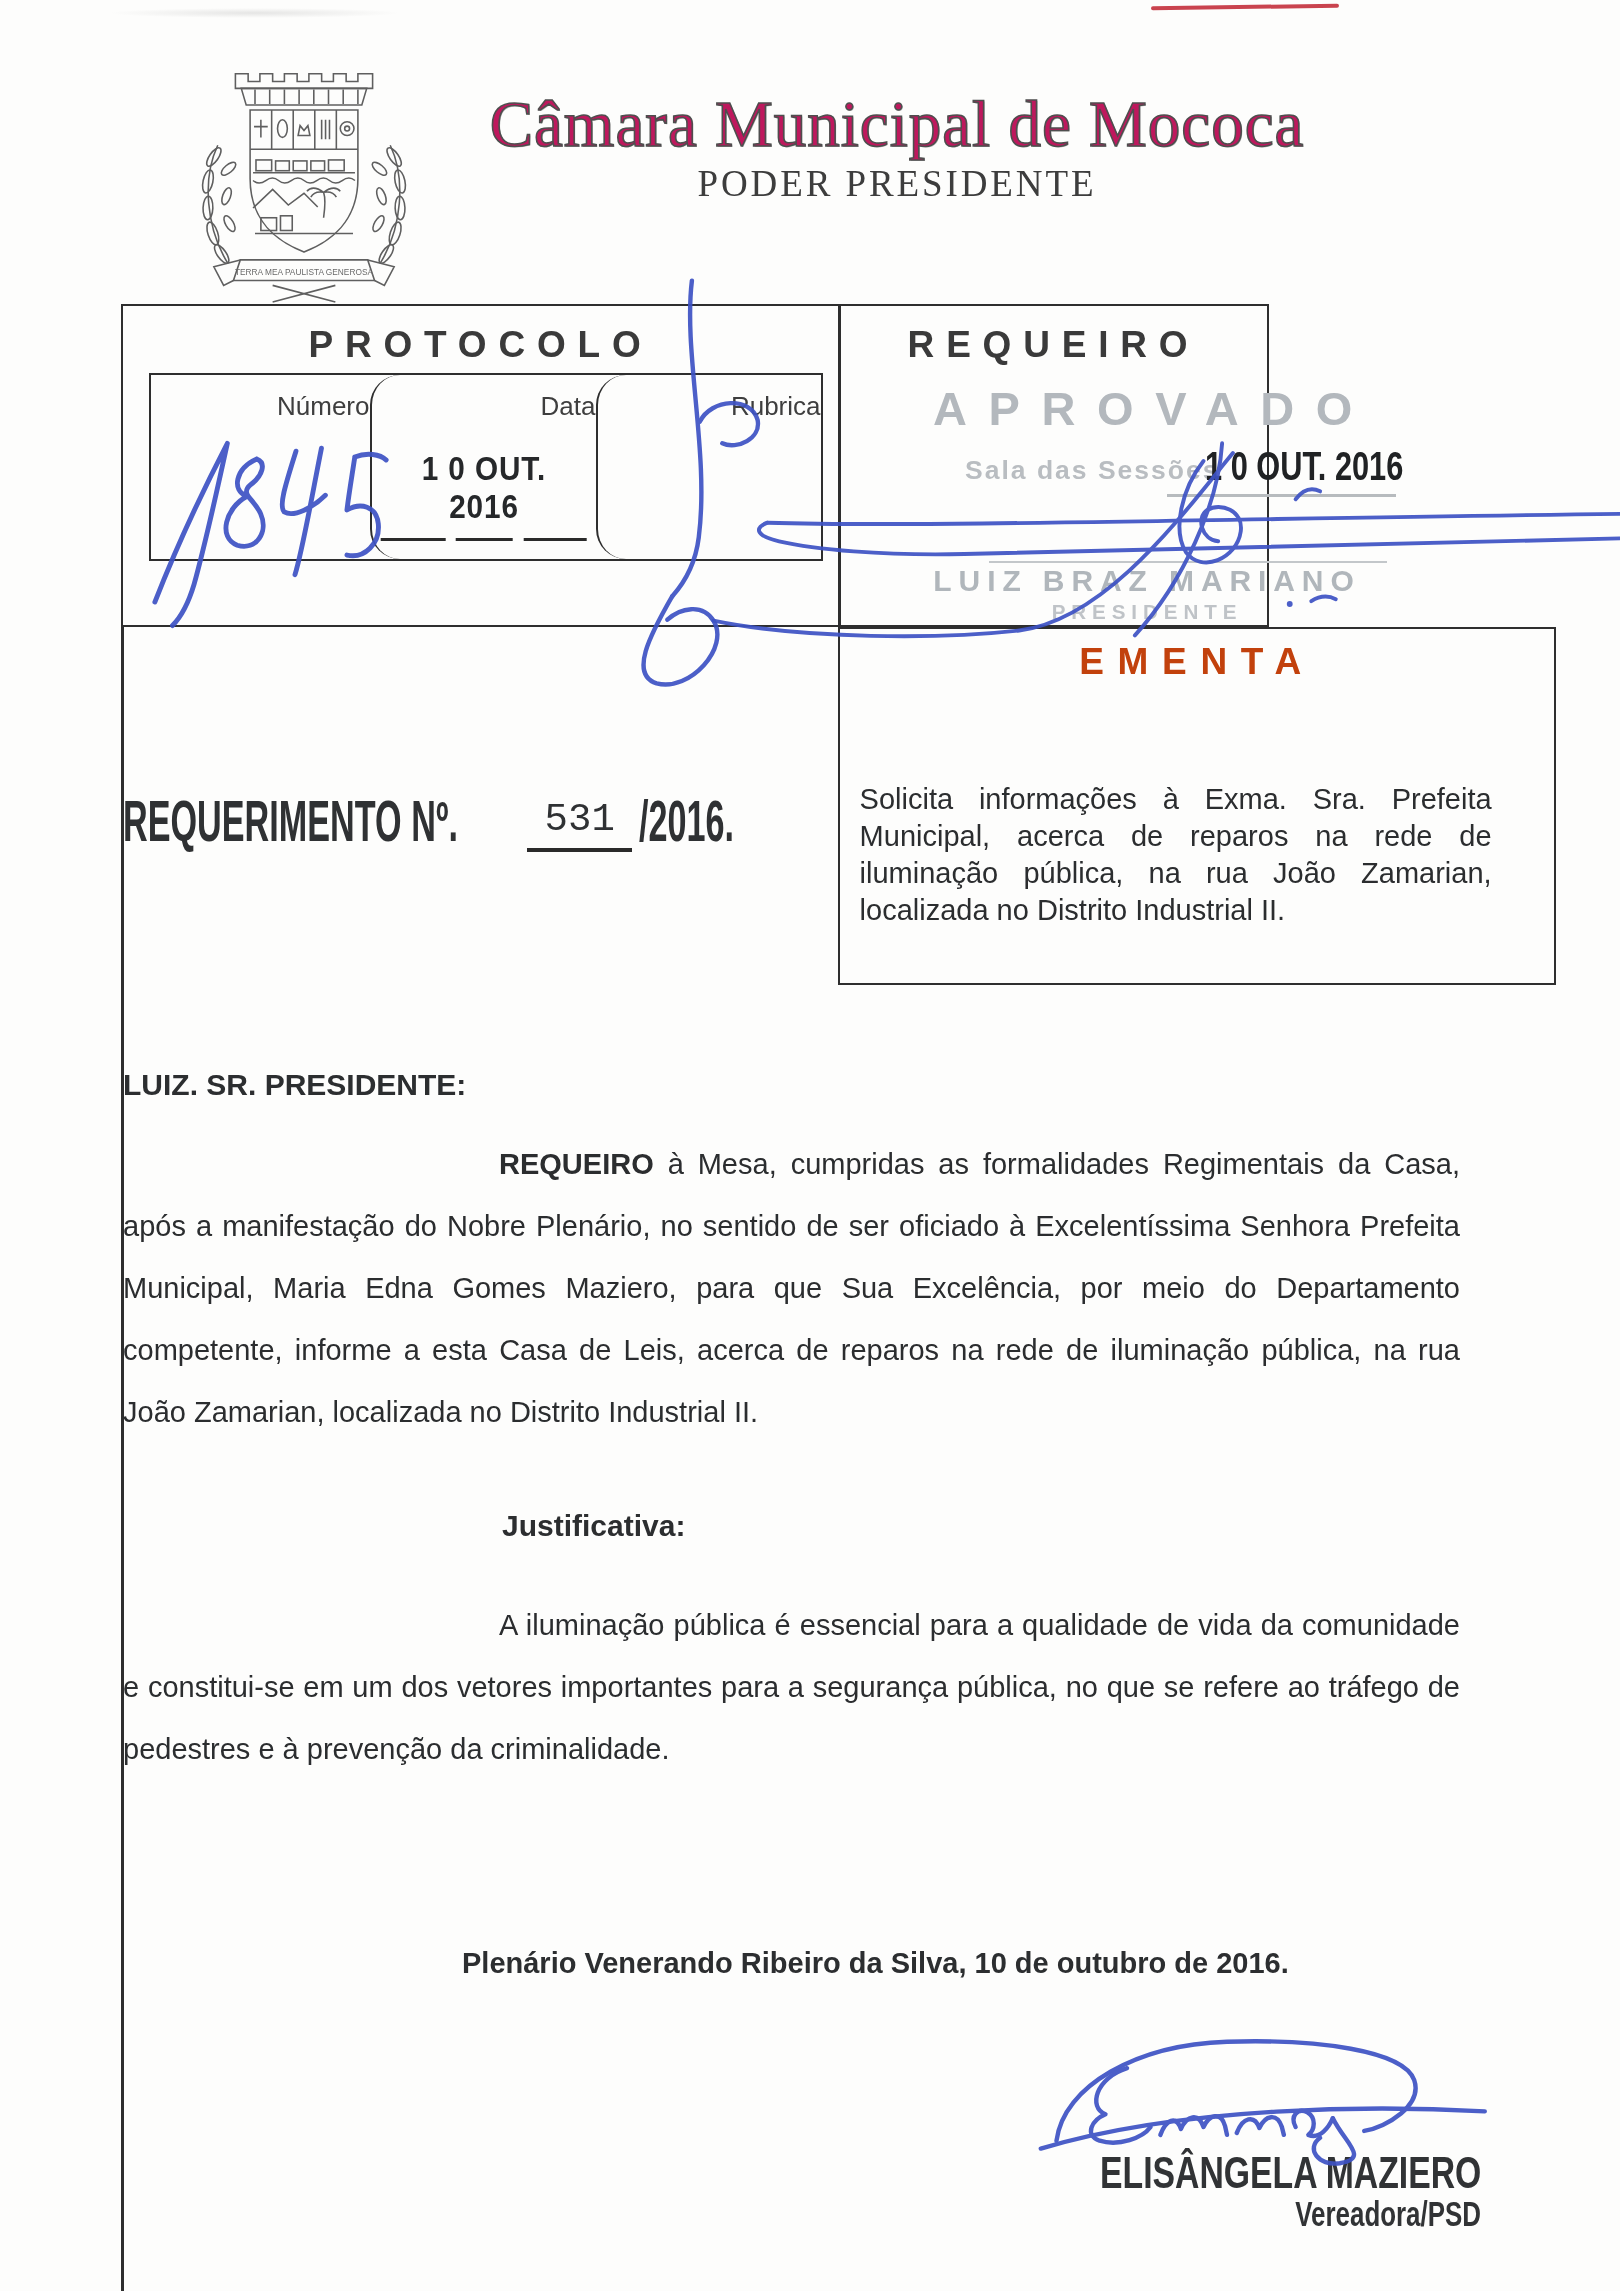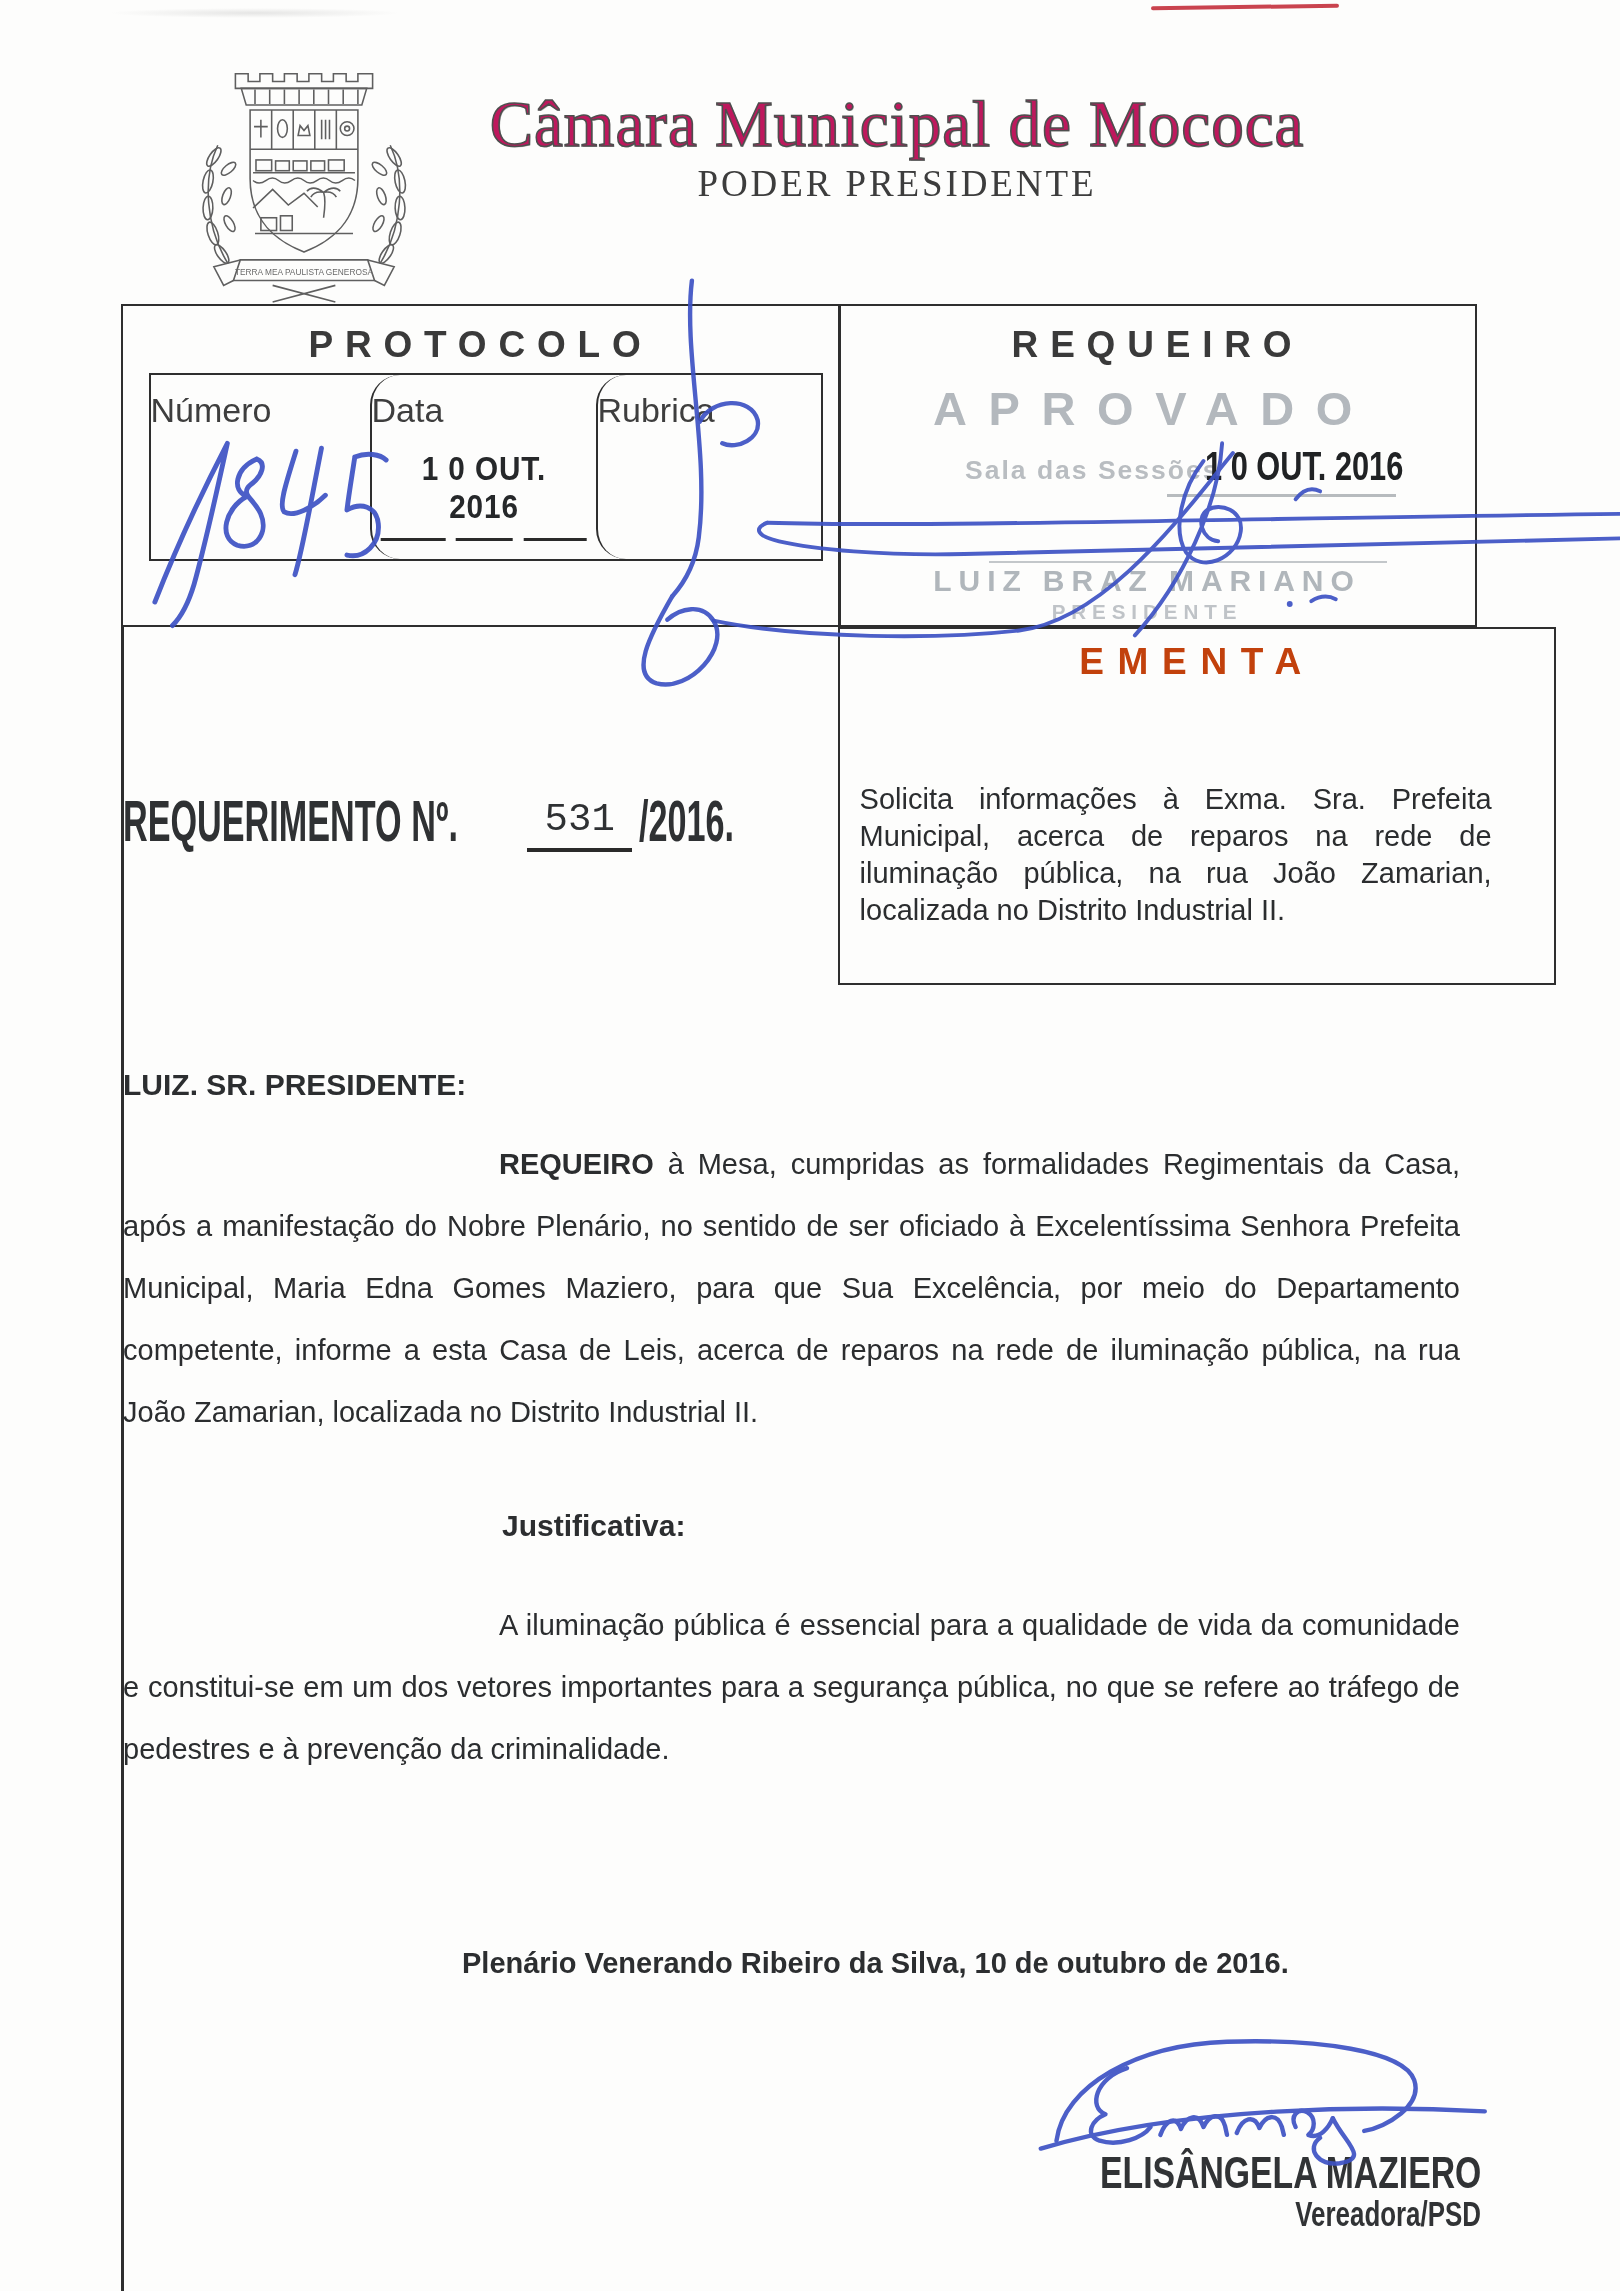--- a/index.html
+++ b/index.html
@@ -23,36 +23,36 @@
     font-family:"Liberation Serif",serif;font-size:65px;line-height:1.05;
     color:#be185d;-webkit-text-stroke:1.6px #4e4e4e;letter-spacing:1px;
     text-shadow:1px 1px 0 rgba(90,90,90,.45);
   }
   .org-subtitle{
     font-family:"Liberation Serif",serif;font-size:37px;color:#3d3d3d;
     letter-spacing:2.9px;margin-top:3.9px;
   }
 
   
-  .main-table{left:121px;top:304px;width:1356px;height:323px;border:2.9px solid #2e2e2e;box-sizing:border-box;}
+  .main-table{left:121px;top:304px;width:1148px;height:323px;border:2.9px solid #2e2e2e;box-sizing:border-box;}
   .v-div{left:715px;top:0;bottom:0;width:2.9px;background:#2e2e2e;}
   .cell{top:0;bottom:0;}
   .protocolo-cell{left:0;width:715px;}
   .despacho-cell{left:717px;right:0;}
   .cell-title{width:100%;margin-top:17.6px;text-align:center;font-weight:700;font-size:37px;
     letter-spacing:11.8px;color:#3a3a3a;}
 
   .proto-table{left:25.5px;top:67px;width:674px;height:188px;border:2.9px solid #2e2e2e;
     box-sizing:border-box;display:flex;}
   .proto-col{position:relative;height:100%;box-sizing:border-box;}
   .proto-col + .proto-col{border-left:2.9px solid #2e2e2e;border-radius:30px;}
   .col-numero{width:219px;}
   .col-data{width:226px;}
   .col-rubrica{flex:1;}
-  .proto-head{margin-top:15.7px;text-align:left;font-size:34px;color:#3e3e3e;}
+  .proto-head{margin-top:15.7px;text-align:right;font-size:26px;color:#3e3e3e;}
 
   .date-stamp-small{position:absolute;left:0;right:0;bottom:33px;text-align:center;
     font-weight:700;font-size:33px;letter-spacing:1px;color:#26282a;
     transform:scaleX(.9);}
   .stamp-underlines{position:absolute;left:50%;bottom:17.6px;transform:translateX(-50%);
     display:flex;gap:10.8px;}
   .stamp-underlines span{display:block;height:3.9px;background:#2a2a2a;}
   .ul-a{width:65px;}.ul-b{width:57px;}.ul-c{width:63px;}
 
   

